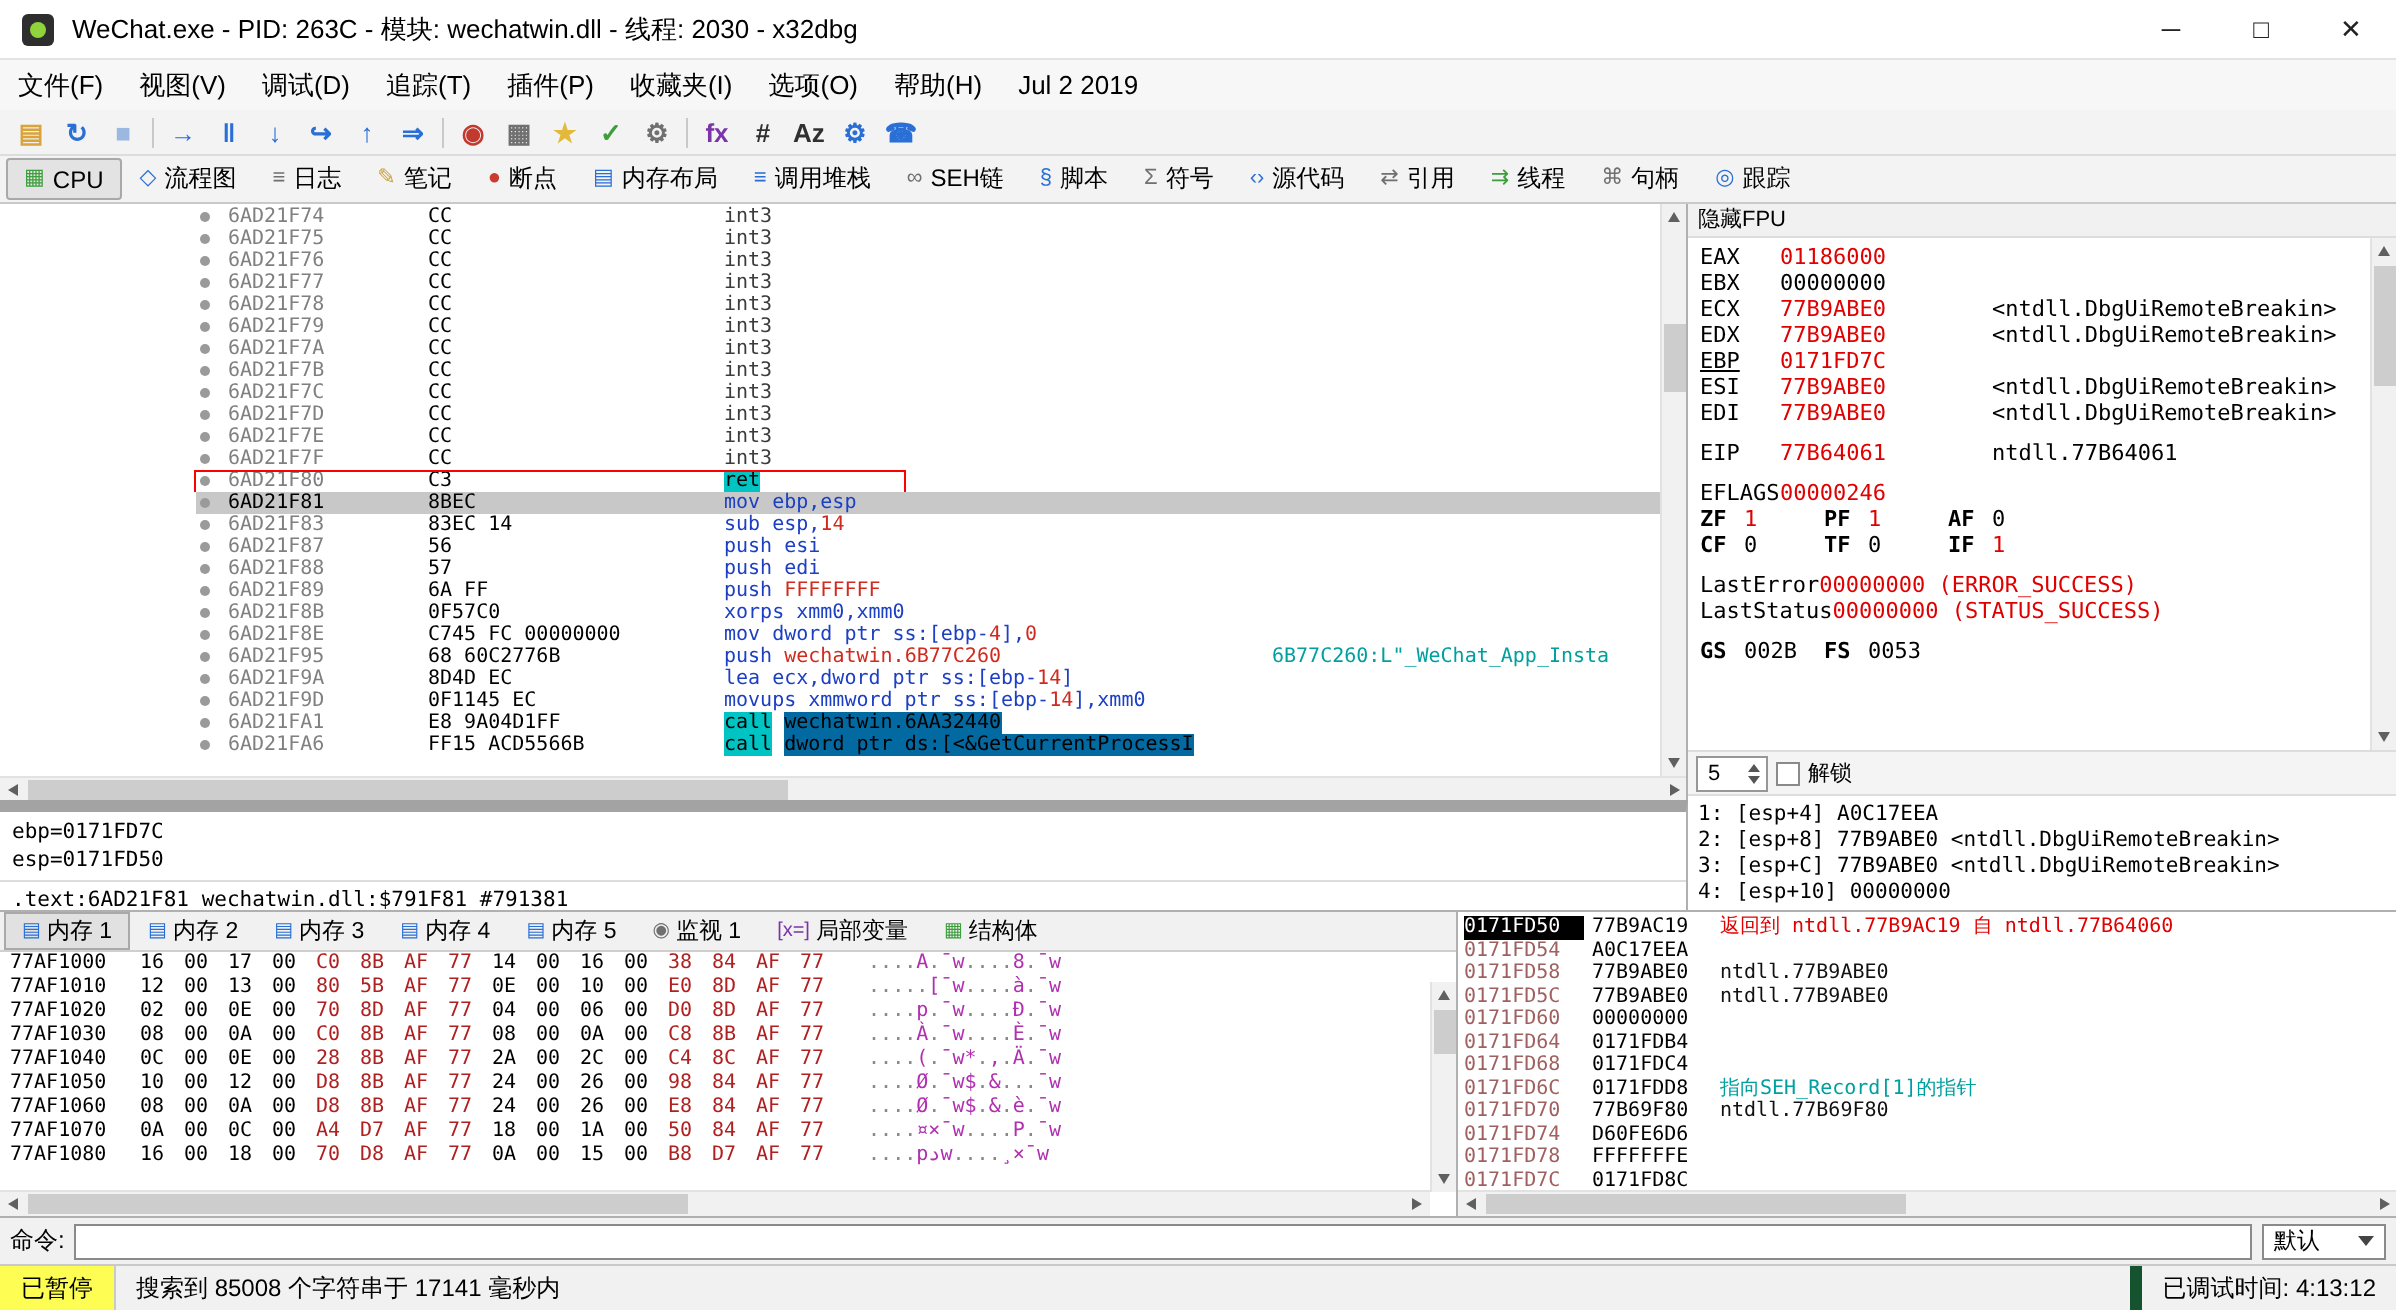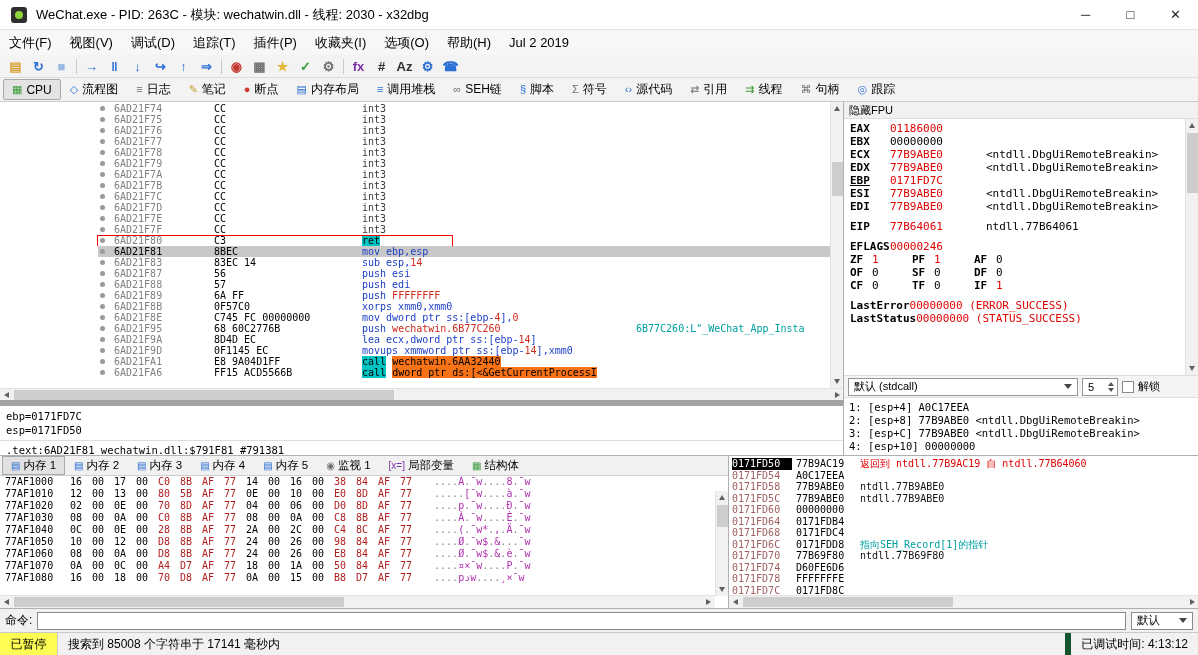--- a/index.html
+++ b/index.html
@@ -36,43 +36,43 @@
     display:flex;position:relative;white-space:pre}
   .c-dot{width:114px;position:relative;flex:0 0 auto}
   .bp-dot{position:absolute;left:100px;top:3px;width:5px;height:5px;border-radius:50%;background:#9a9a9a}
   .c-addr{width:100px;color:#808080;flex:0 0 auto}
   .c-bytes{width:148px;color:#000;flex:0 0 auto}
   .c-dis{width:274px;flex:0 0 auto}
   .drow.sel{background:linear-gradient(90deg,#ffffff 0 98px,#c8c8c8 98px 100%)}
   .drow.sel .c-addr{color:#000}
   .drow.boxed::after{content:"";position:absolute;left:97px;top:0;width:354px;height:10px;border:1px solid #ff0000;pointer-events:none}
   .tk-i{color:#3c3c3c}.tk-m{color:#1c3fc4}.tk-n{color:#d12a1e}.tk-p{color:#000}
-  .tk-c{background:#00c3c3;color:#000}.tk-y{background:#f97316;color:#000}.tk-s{color:#00a0a0}
+  .tk-c{background:#00c3c3;color:#000}.tk-y{background:#0369a1;color:#000}.tk-s{color:#00a0a0}
   
   .vscroll{position:absolute;width:13px;background:#f1f1f1;border-left:1px solid #e2e2e2}
   .hscroll{position:absolute;height:12px;background:#f1f1f1;border-top:1px solid #e2e2e2}
   .sarr{position:absolute;left:3px;width:0;height:0;border-left:3px solid transparent;border-right:3px solid transparent}
   .sarr.up{top:4px;border-bottom:5px solid #606060}
   .sarr.down{bottom:4px;border-top:5px solid #606060}
   .harr{position:absolute;top:3px;width:0;height:0;border-top:3px solid transparent;border-bottom:3px solid transparent}
   .harr.left{left:4px;border-right:5px solid #606060}
   .harr.right{right:4px;border-left:5px solid #606060}
   .vthumb{position:absolute;left:1px;width:11px;background:#cdcdcd}
   .hth{position:absolute;top:1px;height:10px;background:#cdcdcd}
   
   .regpane{position:absolute;left:844px;top:102px;width:354px;height:353px;background:#fff;overflow:hidden}
   .fpubar{height:17px;background:#f1f1f1;border-bottom:1px solid #ddd;font-size:11px;line-height:17px;padding-left:5px}
   #regs{padding:3px 0 0 6px;font-family:"DejaVu Sans Mono",monospace;font-size:11px}
   .rrow{height:13px;line-height:13px;white-space:pre}
   .rspace{height:7px}
-  .rname{display:inline-block;min-width:40px;font-weight:bold}
+  .rname{display:inline-block;min-width:40px;font-weight:normal}
   .rname.ul{text-decoration:underline}
   .rval{display:inline-block;min-width:96px}
   .rval.red{color:#e00000}
-  .rcom{}
+  .rcom{margin-left:10px}
   .fname{display:inline-block;min-width:22px;font-weight:bold}
   .fval{display:inline-block;min-width:40px}
   .fval.red{color:#e00000}
   .convrow{position:absolute;left:0;top:273px;width:354px;height:22px;border-top:1px solid #ddd;
     background:#f4f4f4;display:flex;align-items:center;padding:0 4px;gap:4px}
   .combo{flex:0 0 230px;height:18px;background:#fff;border:1px solid #979797;display:flex;align-items:center;font-size:11px;padding:0 5px}
   .dtri{width:0;height:0;border-left:4px solid transparent;border-right:4px solid transparent;border-top:5px solid #444;margin-left:auto}
   .spin{width:36px;height:18px;border:1px solid #979797;background:#fff;font-size:11px;display:flex;align-items:center;padding-left:5px;position:relative}
   .sup{position:absolute;right:3px;top:3px;width:0;height:0;border-left:3px solid transparent;border-right:3px solid transparent;border-bottom:4px solid #555}
   .sdn{position:absolute;right:3px;bottom:3px;width:0;height:0;border-left:3px solid transparent;border-right:3px solid transparent;border-top:4px solid #555}
@@ -327,37 +327,33 @@
       <div class="rrow"><span class="rname">ECX</span><span class="rval red">77B9ABE0</span><span class="rcom">&lt;ntdll.DbgUiRemoteBreakin&gt;</span></div>
       <div class="rrow"><span class="rname">EDX</span><span class="rval red">77B9ABE0</span><span class="rcom">&lt;ntdll.DbgUiRemoteBreakin&gt;</span></div>
       <div class="rrow"><span class="rname ul">EBP</span><span class="rval red">0171FD7C</span></div>
       <div class="rrow"><span class="rname">ESI</span><span class="rval red">77B9ABE0</span><span class="rcom">&lt;ntdll.DbgUiRemoteBreakin&gt;</span></div>
       <div class="rrow"><span class="rname">EDI</span><span class="rval red">77B9ABE0</span><span class="rcom">&lt;ntdll.DbgUiRemoteBreakin&gt;</span></div>
       <div class="rspace"></div>
       <div class="rrow"><span class="rname">EIP</span><span class="rval red">77B64061</span><span class="rcom">ntdll.77B64061</span></div>
       <div class="rspace"></div>
       <div class="rrow"><span class="rname">EFLAGS</span><span class="rval red">00000246</span></div>
       <div class="rrow"><span class="fname">ZF</span><span class="fval red">1</span><span class="fname">PF</span><span class="fval red">1</span><span class="fname">AF</span><span class="fval">0</span></div>
-      <div class="rrow"><span class="fname">OF</span><span class="fval">0</span><span class="fname">SF</span><span class="fval">0</span><span class="fname">DF</span><span class="fval">0</span></div>
       <div class="rrow"><span class="fname">CF</span><span class="fval">0</span><span class="fname">TF</span><span class="fval">0</span><span class="fname">IF</span><span class="fval red">1</span></div>
       <div class="rspace"></div>
       <div class="rrow"><span class="rname">LastError</span><span class="rval red">00000000 (ERROR_SUCCESS)</span></div>
       <div class="rrow"><span class="rname">LastStatus</span><span class="rval red">00000000 (STATUS_SUCCESS)</span></div>
       <div class="rspace"></div>
+      <div class="rrow"><span class="fname">GS</span><span class="fval">002B</span><span class="fname">FS</span><span class="fval">0053</span></div>
     </div>
   <div class="vscroll" style="top:17px;right:0;height:256px;">
     <div class="sarr up"></div>
     <div class="vthumb" style="top:14px;height:60px"></div>
     <div class="sarr down"></div>
   </div>
   <div class="convrow">
-    <div class="combo">
-      <span>默认 (stdcall)</span>
-      <span class="dtri"></span>
-    </div>
     <div class="spin">
       <span>5</span>
       <span class="sup"></span>
       <span class="sdn"></span>
     </div>
     <div class="chk">
       <span class="chkbox"></span>
       <span>解锁</span>
     </div>
   </div>

